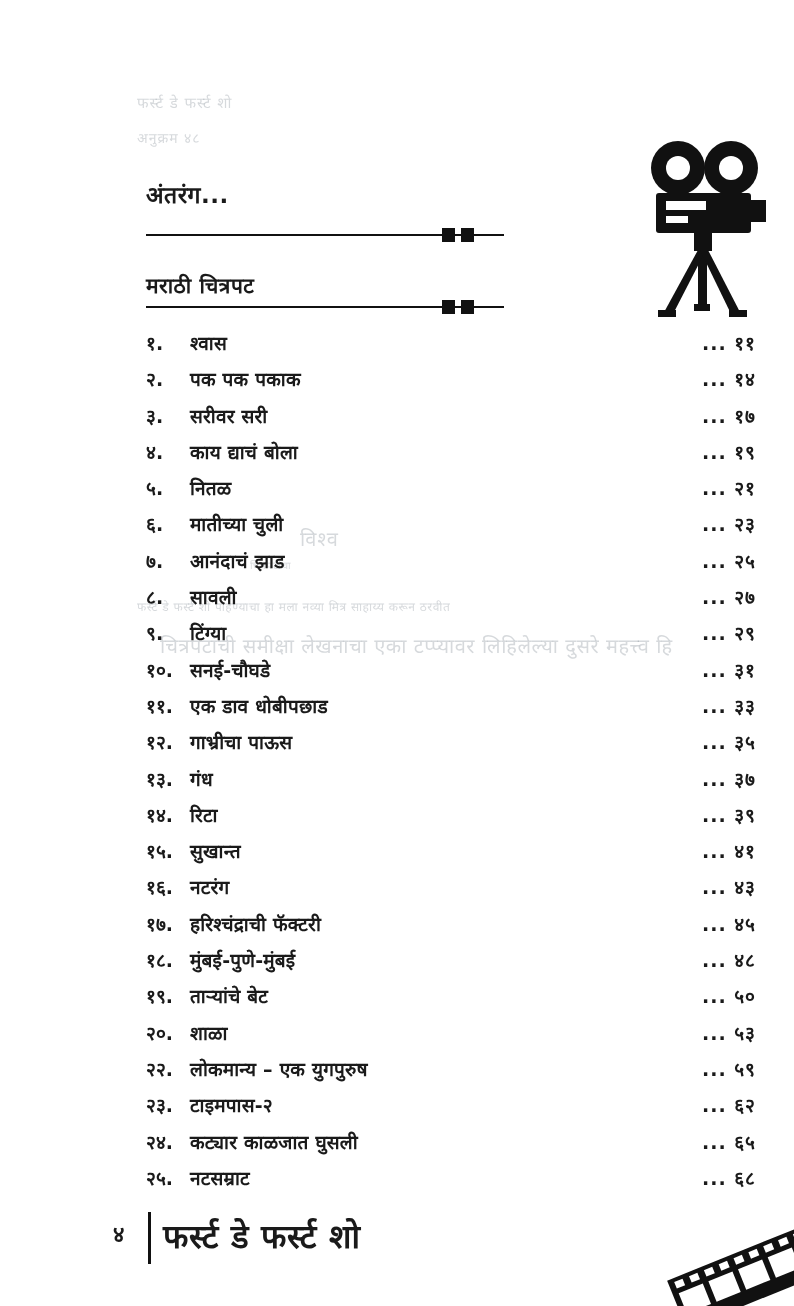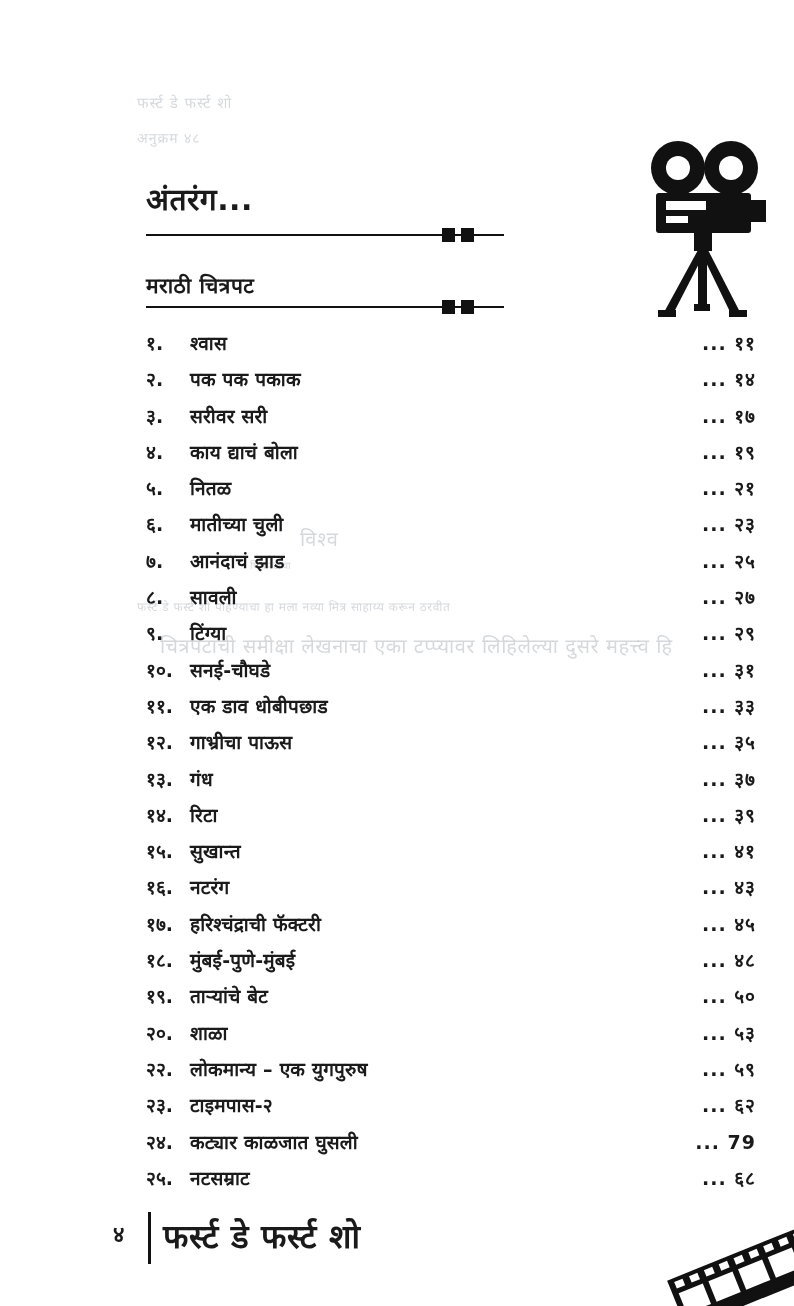--- a/index.html
+++ b/index.html
@@ -30,21 +30,21 @@
   .ghost.g3 { left: 300px; top: 525px; font-size: 20px; letter-spacing: 1px; }
   .ghost.g4 { left: 250px; top: 558px; font-size: 10px; letter-spacing: 1px; }
   .ghost.g5 { left: 137px; top: 598px; font-size: 12px; letter-spacing: 0.5px; }
   .ghost.g6 { left: 160px; top: 632px; font-size: 20px; letter-spacing: 0.5px; }
 
   
   .heading-antarang {
     position: absolute;
     left: 146px;
     top: 178px;
-    font-size: 30px;
+    font-size: 23px;
     font-weight: 700;
     letter-spacing: 0.5px;
   }
   .heading-sub {
     position: absolute;
     left: 146px;
     top: 248px;
     font-size: 21px;
     font-weight: 700;
     letter-spacing: 0.5px;
@@ -227,21 +227,21 @@
   <div class="toc-row"><span class="toc-num">१३.</span><span class="toc-title">गंध</span><span class="toc-page"><span>...</span> <span>३७</span></span></div>
   <div class="toc-row"><span class="toc-num">१४.</span><span class="toc-title">रिटा</span><span class="toc-page"><span>...</span> <span>३९</span></span></div>
   <div class="toc-row"><span class="toc-num">१५.</span><span class="toc-title">सुखान्त</span><span class="toc-page"><span>...</span> <span>४१</span></span></div>
   <div class="toc-row"><span class="toc-num">१६.</span><span class="toc-title">नटरंग</span><span class="toc-page"><span>...</span> <span>४३</span></span></div>
   <div class="toc-row"><span class="toc-num">१७.</span><span class="toc-title">हरिश्चंद्राची फॅक्टरी</span><span class="toc-page"><span>...</span> <span>४५</span></span></div>
   <div class="toc-row"><span class="toc-num">१८.</span><span class="toc-title">मुंबई-पुणे-मुंबई</span><span class="toc-page"><span>...</span> <span>४८</span></span></div>
   <div class="toc-row"><span class="toc-num">१९.</span><span class="toc-title">ताऱ्यांचे बेट</span><span class="toc-page"><span>...</span> <span>५०</span></span></div>
   <div class="toc-row"><span class="toc-num">२०.</span><span class="toc-title">शाळा</span><span class="toc-page"><span>...</span> <span>५३</span></span></div>
   <div class="toc-row"><span class="toc-num">२२.</span><span class="toc-title">लोकमान्य – एक युगपुरुष</span><span class="toc-page"><span>...</span> <span>५९</span></span></div>
   <div class="toc-row"><span class="toc-num">२३.</span><span class="toc-title">टाइमपास-२</span><span class="toc-page"><span>...</span> <span>६२</span></span></div>
-  <div class="toc-row"><span class="toc-num">२४.</span><span class="toc-title">कट्यार काळजात घुसली</span><span class="toc-page"><span>...</span> <span>79</span></span></div>
+  <div class="toc-row"><span class="toc-num">२४.</span><span class="toc-title">कट्यार काळजात घुसली</span><span class="toc-page"><span>...</span> <span>६५</span></span></div>
   <div class="toc-row"><span class="toc-num">२५.</span><span class="toc-title">नटसम्राट</span><span class="toc-page"><span>...</span> <span>६८</span></span></div>
 </div>
 
 <div class="footer-num">४</div>
 <div class="footer-divider"></div>
 <div class="footer-title">फर्स्ट डे फर्स्ट शो</div>
 
 <div class="filmstrip">
   <svg width="180" height="80" viewBox="0 0 180 80" xmlns="http://www.w3.org/2000/svg">
     <g transform="rotate(-22 120 60)">

